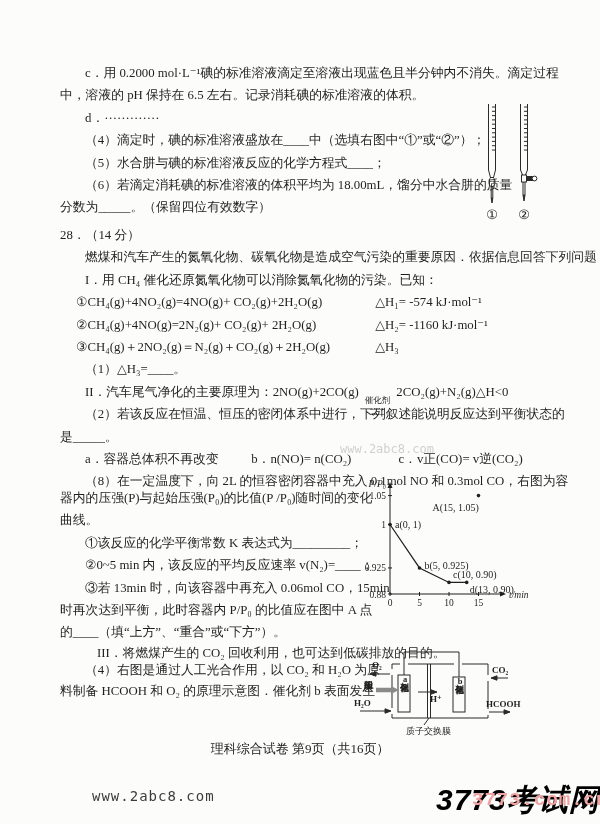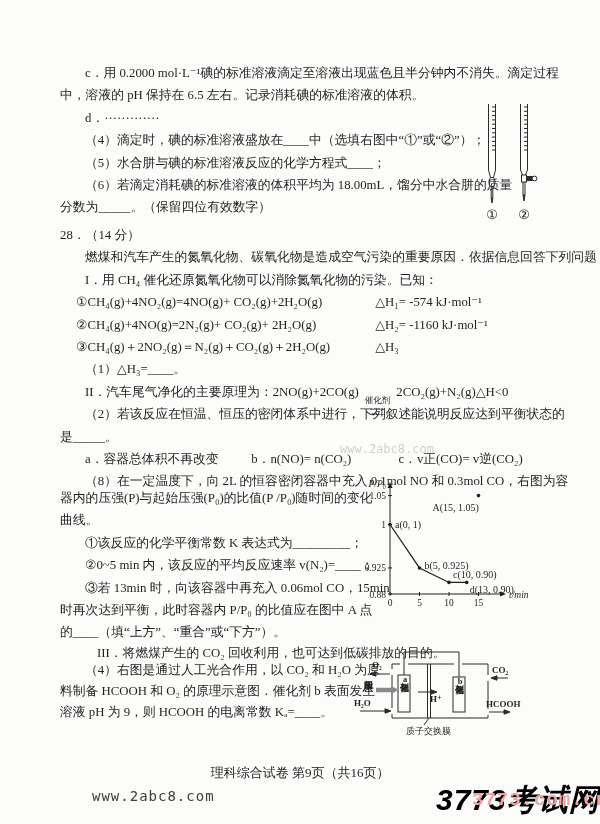--- a/index.html
+++ b/index.html
@@ -13,21 +13,21 @@
   .line{height:22.4px;line-height:22.4px;white-space:nowrap;font-size:12.8px;}
   .indent{padding-left:25px;}
   .eqline{padding-left:16px;}
   .eq{display:inline-block;width:296px;}
   .dh{display:inline-block;}
   .opt-a{display:inline-block;width:163px;}
   .opt-b{display:inline-block;width:144px;}
   .cat-stack{display:inline-flex;flex-direction:column;align-items:center;vertical-align:-7px;margin:0 6px;}
   .cat-label{font-size:8.5px;line-height:9px;}
   .arrows{display:flex;flex-direction:column;line-height:5.5px;font-size:11px;transform:scaleX(2.3);width:16px;align-items:center;}
-  .footer{font-size:13px;text-align:center;width:480px;margin-top:24px;}
+  .footer{font-size:13px;text-align:center;width:480px;}
   .wm-left{font-family:"DejaVu Sans Mono",monospace;font-size:14px;color:#3c3c3c;letter-spacing:1px;}
   .wm-mid{font-family:"DejaVu Sans Mono",monospace;font-size:12px;color:#9a9a96;opacity:.45;}
   .site-name{font-family:"Liberation Sans","DejaVu Sans",sans-serif;font-weight:bold;font-style:italic;font-size:30px;letter-spacing:1px;}
   .site-url{font-family:Liberation Mono, monospace;font-weight:bold;font-size:19px;letter-spacing:1px;}
   .diagram{position:relative;}
   .dlabel{position:absolute;font-size:9px;line-height:10px;white-space:nowrap;font-weight:bold;}
   .vtext{position:absolute;writing-mode:vertical-lr;text-orientation:upright;font-size:8.5px;line-height:10px;letter-spacing:-1px;font-weight:bold;}
   svg text{font-family:"Liberation Serif","DejaVu Serif",serif;}
 </style>
 </head>
@@ -180,21 +180,20 @@
       <circle cx="118.5" cy="17.57894736842107" r="1.8" fill="#1f1f1f"></circle>
       <text x="72.5" y="32.57894736842107" font-size="10" fill="#1f1f1f">A(15, 1.05)</text>
     </svg>
 </div>
 
 <div class="abs line indent" style="left:72px;top:642px;width:482px;">III．将燃煤产生的 CO₂ 回收利用，也可达到低碳排放的目的。</div>
 
 <div class="abs" style="left:60px;top:660px;width:302px;">
   <div class="line indent" style="height:21px;line-height:21px;">（4）右图是通过人工光合作用，以 CO₂ 和 H₂O 为原</div>
   <div class="line" style="height:21px;line-height:21px;">料制备 HCOOH 和 O₂ 的原理示意图．催化剂 b 表面发生</div>
-  <div class="line" style="height:21px;line-height:21px;">溶液 pH 为 9，则 HCOOH 的电离常数 Kₐ=____。</div>
 </div>
 
 <div class="abs diagram" style="left:356px;top:648px;width:200px;height:92px;">
   <svg width="200" height="92">
     <g stroke="#2a2a2a" stroke-width="1" fill="none">
 
       <line x1="36" y1="16" x2="44" y2="16"></line>
         <line x1="52" y1="16" x2="98" y2="16"></line>
         <line x1="106" y1="16" x2="132" y2="16"></line>
 

